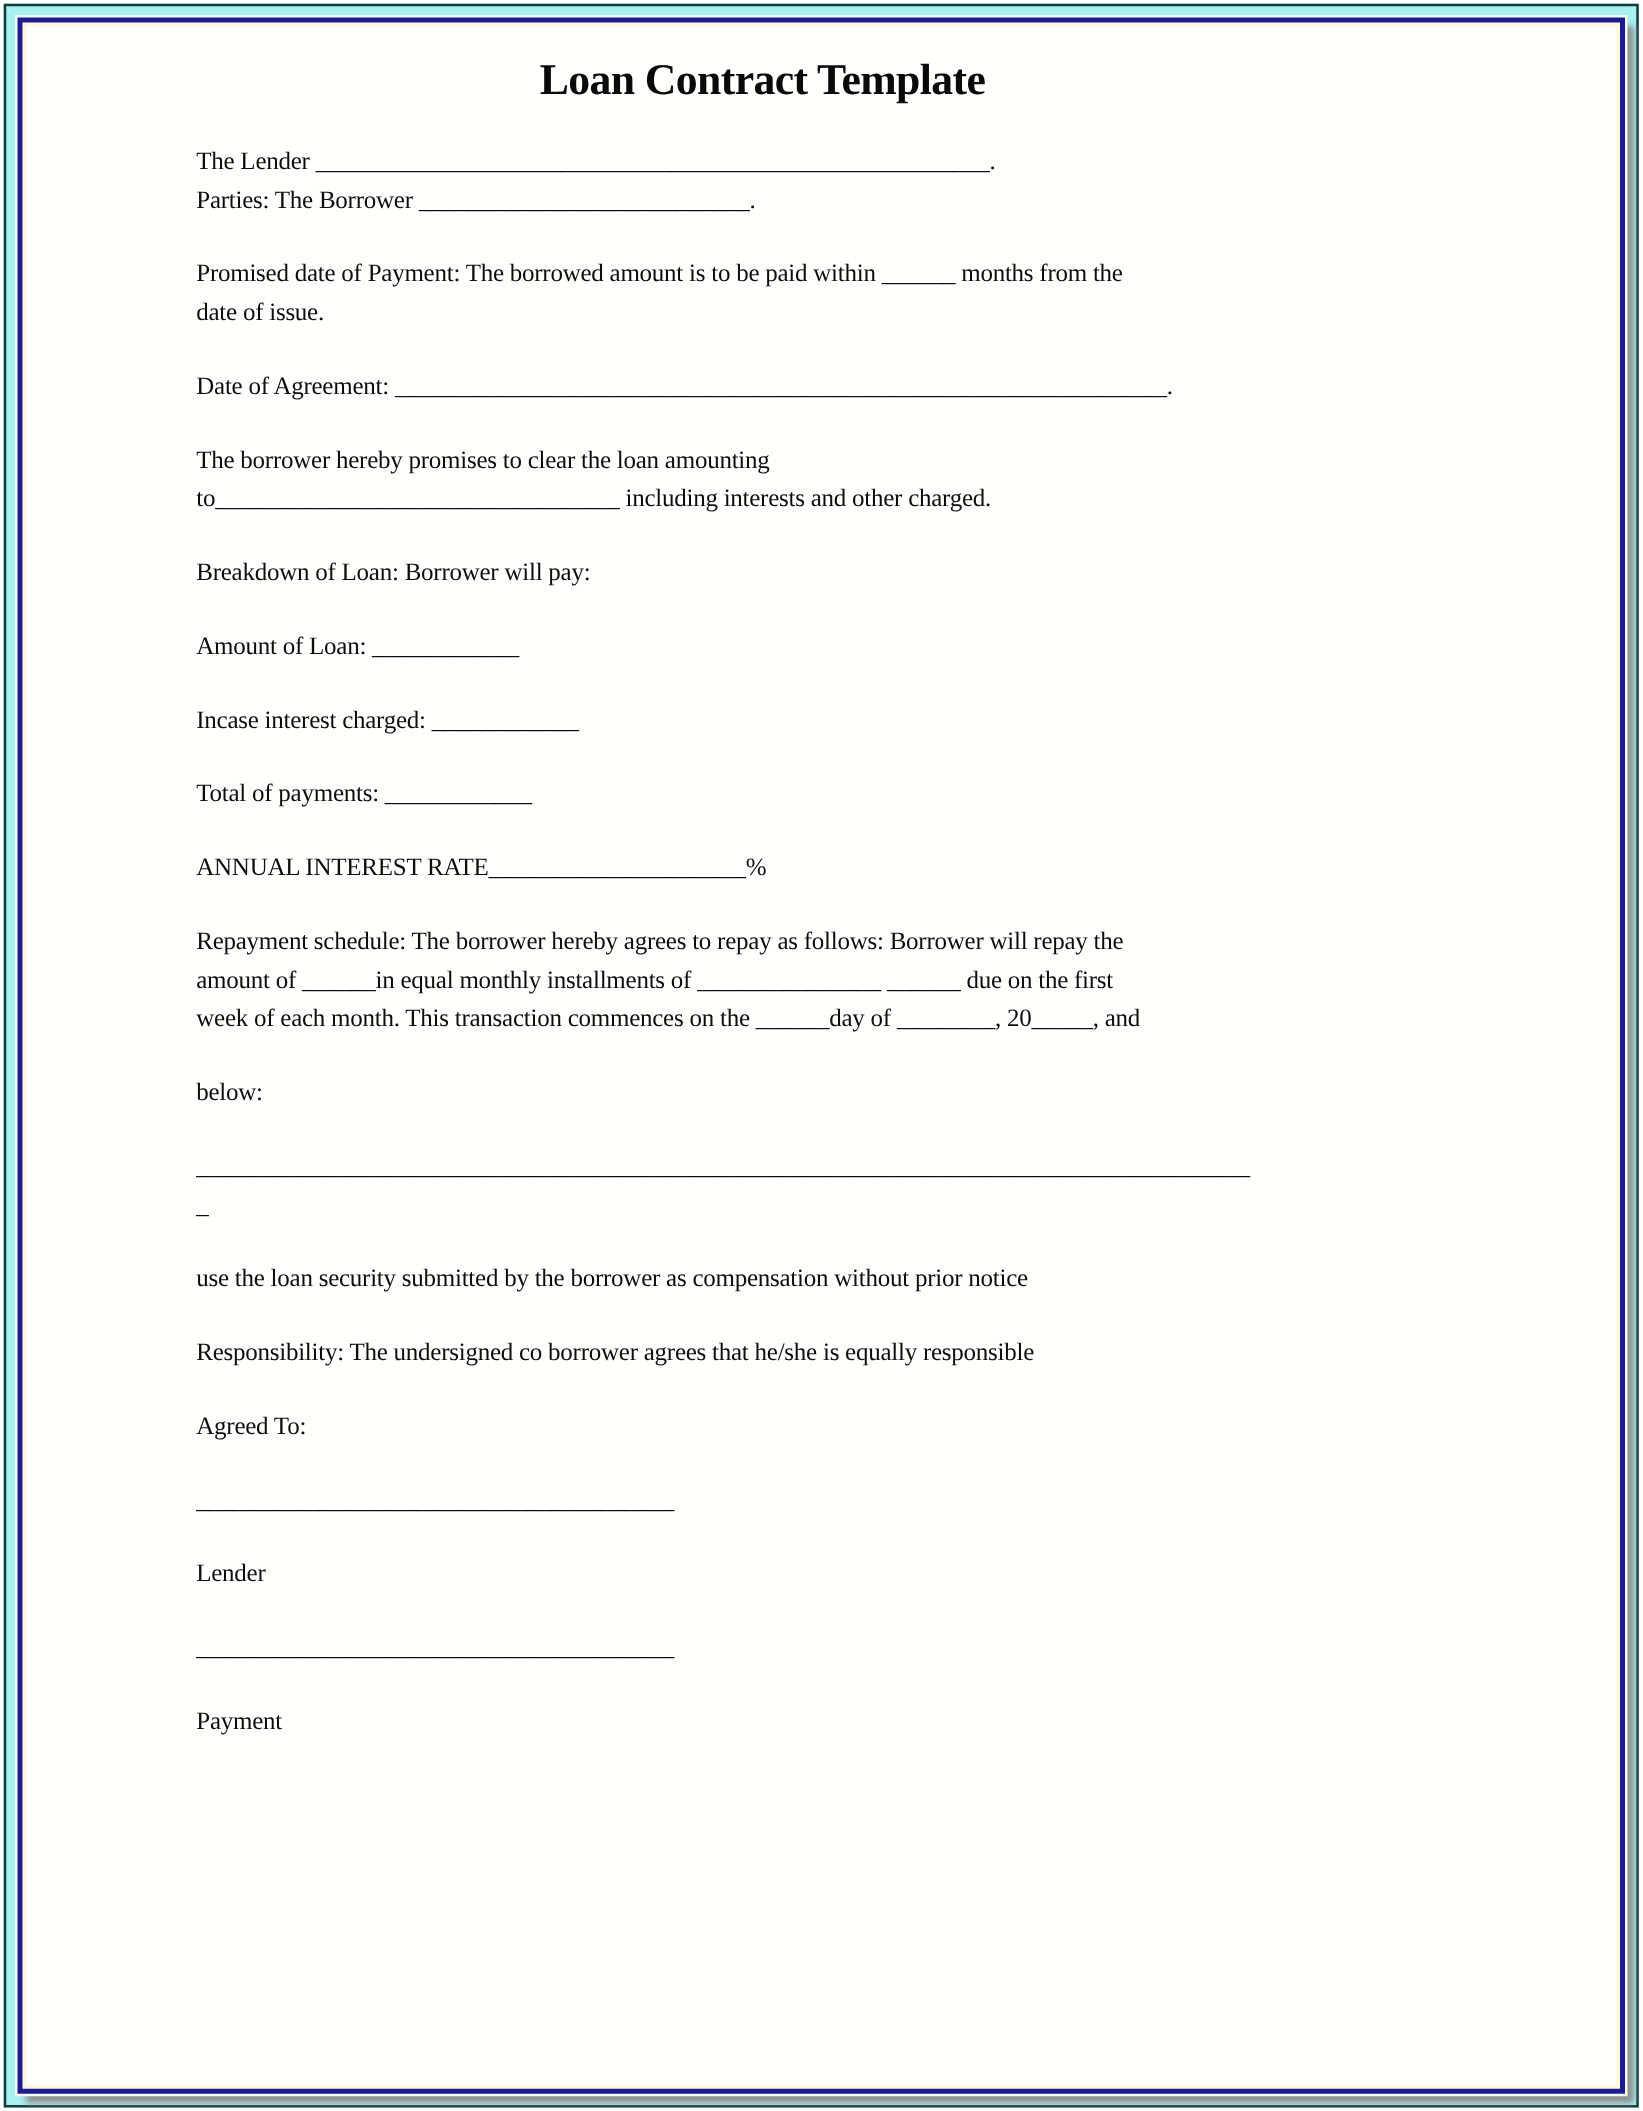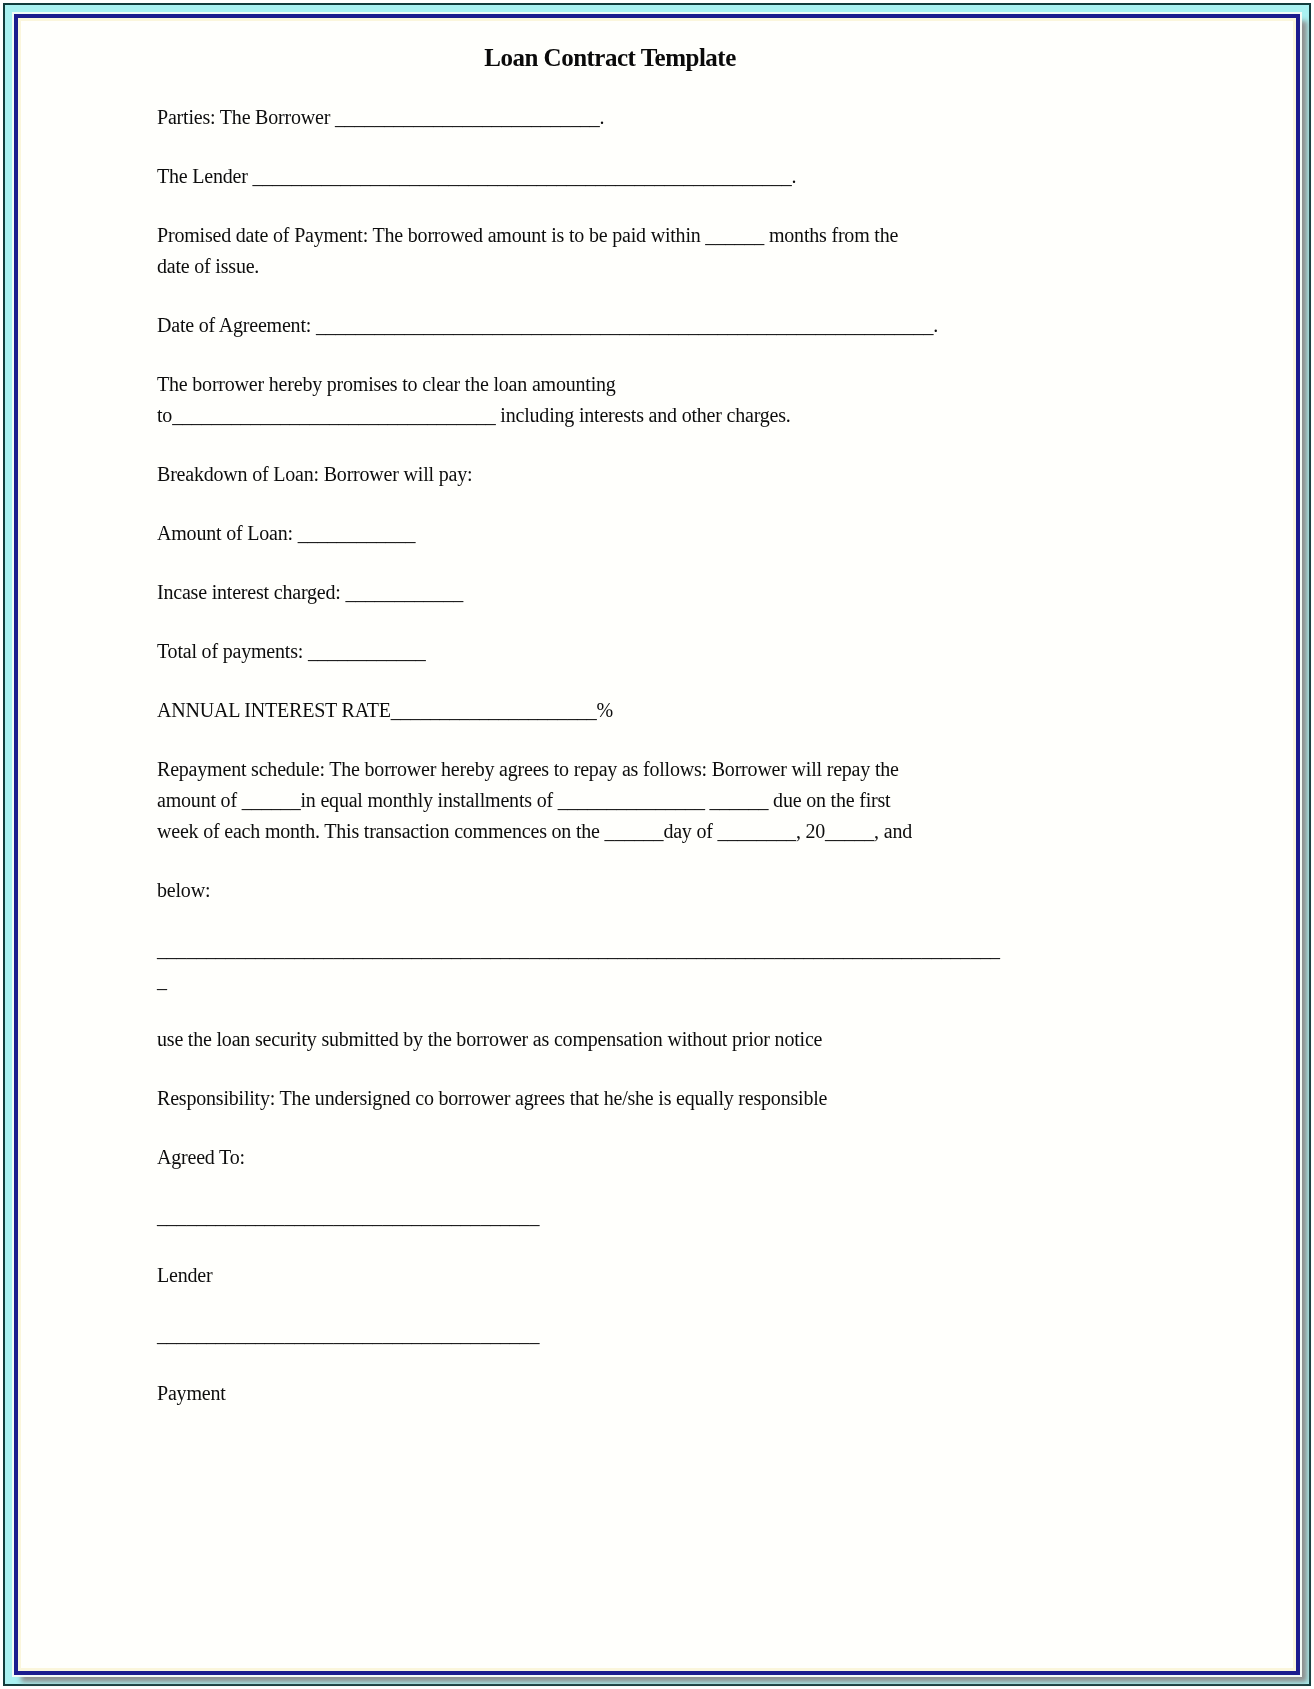--- a/index.html
+++ b/index.html
@@ -32,21 +32,21 @@
     border: 4px solid #1c1c8e;
     background: #fffffc;
     box-shadow:
       inset 0 0 0 3px #fbf6dc,
       0 0 0 2px #f4fbf6,
       7px 7px 5px #8f8f8f;
     padding: 20px 100px 40px 139px;
     overflow: hidden;
   }
   .title {
-    font-size: 25px;
+    font-size: 35px;
     font-weight: bold;
     color: #0a0a0a;
     text-align: center;
     letter-spacing: -0.5px;
     margin: 6px 0 30px 0;
     width: 906px;
   }
   .para { margin: 28px 0 0 0; }
   .para.first { margin-top: 0; }
   .line {
@@ -59,40 +59,40 @@
 </style>
 </head>
 <body>
 
 <div class="page-wrap">
   <div class="outer-frame">
     <div class="document">
 
       <h1 class="title">Loan Contract Template</h1>
 
+      <div class="para">
+        <div class="line">The Lender _______________________________________________________.</div>
+      </div>
+
       <div class="para first">
         <div class="line">Parties: The Borrower ___________________________.</div>
-      </div>
-
-      <div class="para">
-        <div class="line">The Lender _______________________________________________________.</div>
       </div>
 
       <div class="para">
         <div class="line">Promised date of Payment: The borrowed amount is to be paid within ______ months from the</div>
         <div class="line">date of issue.</div>
       </div>
 
       <div class="para">
         <div class="line">Date of Agreement: _______________________________________________________________.</div>
       </div>
 
       <div class="para">
         <div class="line">The borrower hereby promises to clear the loan amounting</div>
-        <div class="line">to_________________________________ including interests and other charges.</div>
+        <div class="line">to_________________________________ including interests and other charged.</div>
       </div>
 
       <div class="para">
         <div class="line">Breakdown of Loan: Borrower will pay:</div>
       </div>
 
       <div class="para">
         <div class="line">Amount of Loan: ____________</div>
       </div>
 

